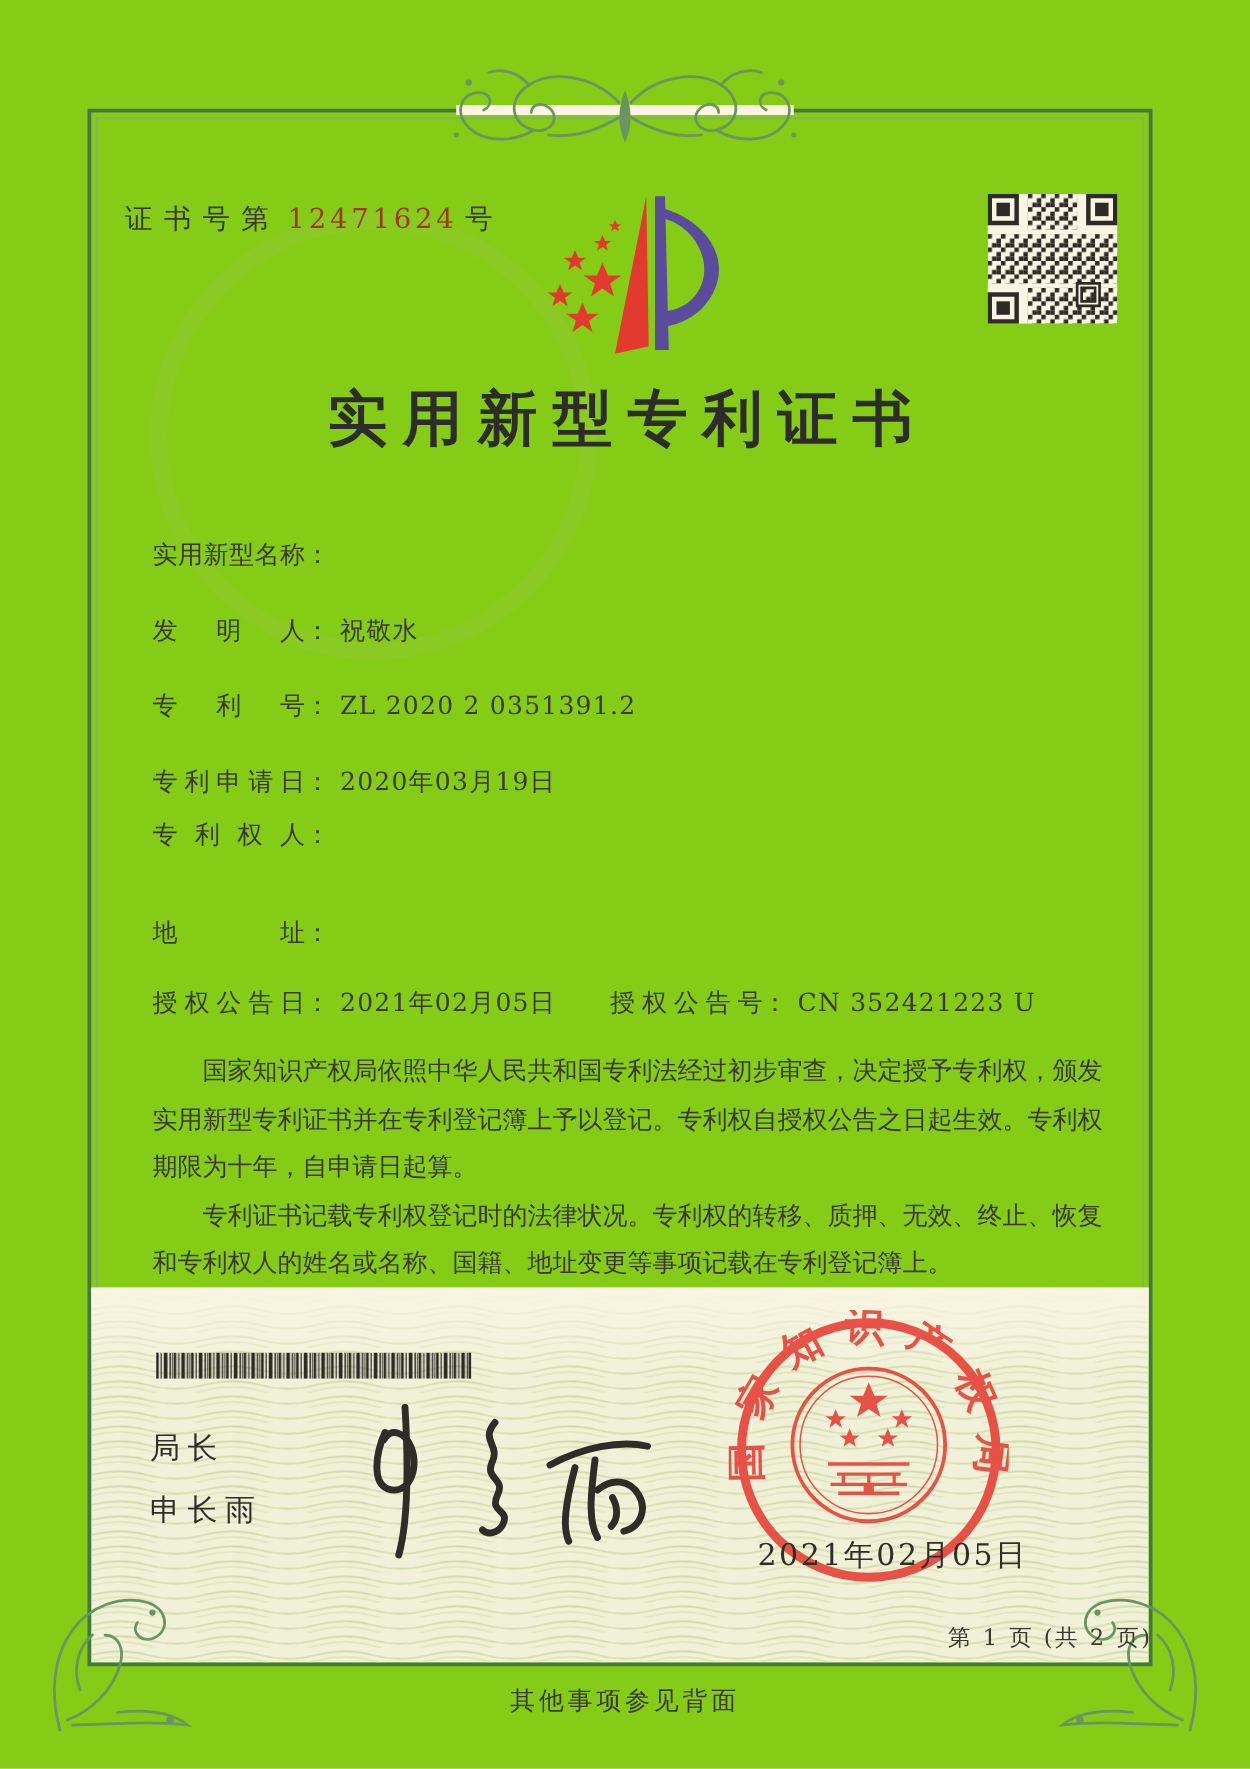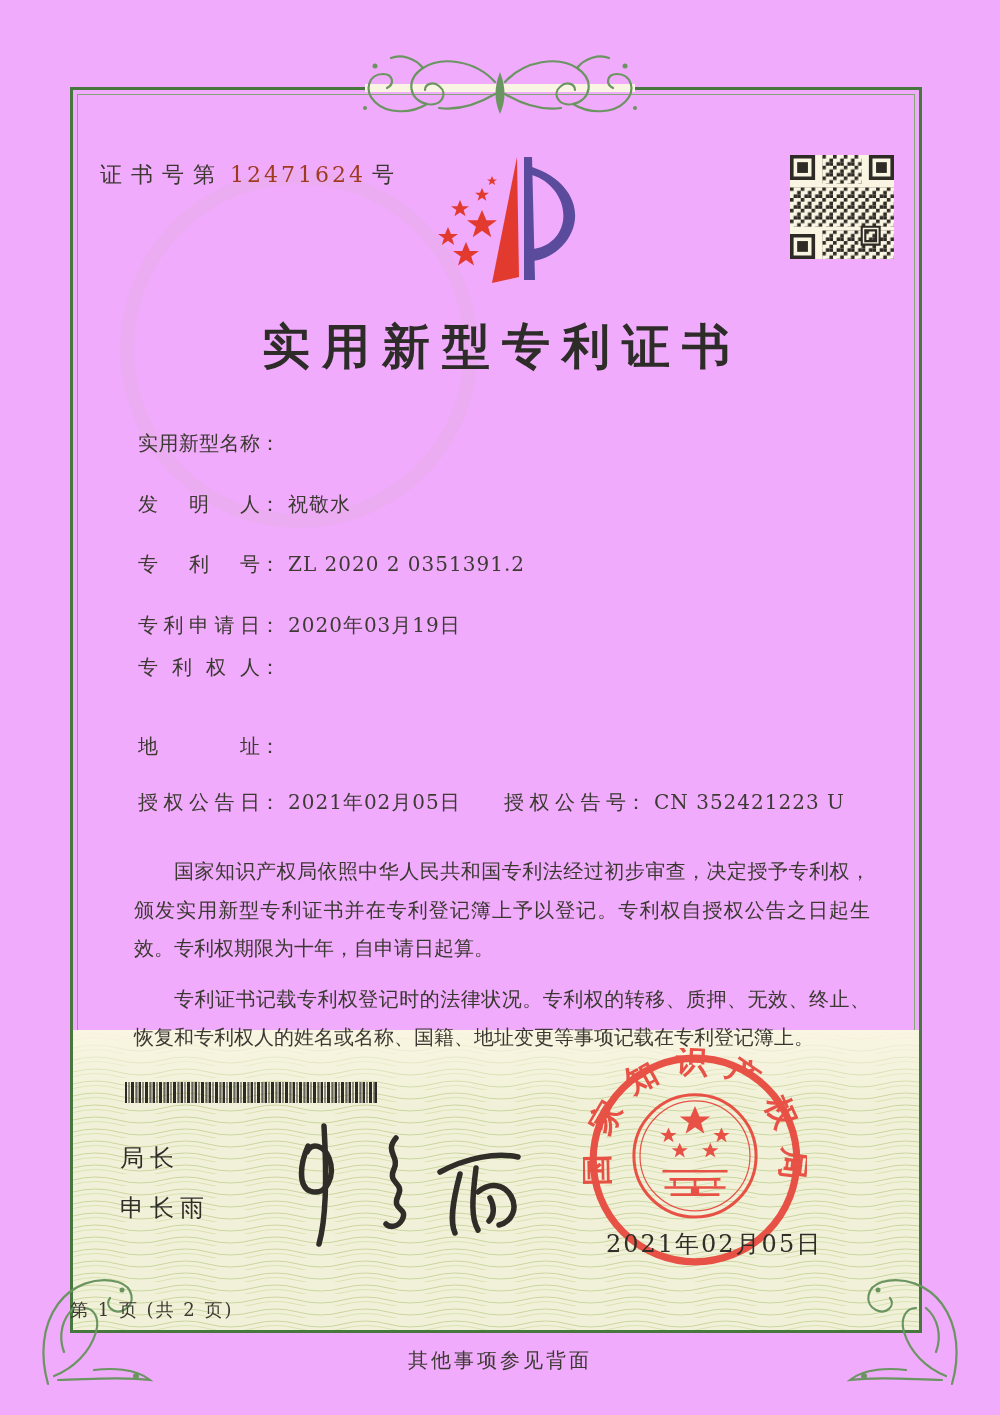--- a/index.html
+++ b/index.html
@@ -1,59 +1,59 @@
 <!DOCTYPE html>
 <html><head>
 <meta charset="utf-8">
 <style>
   html,body{margin:0;padding:0;background:#e8e4d2;}
   .page{
     position:relative;width:1000px;height:1415px;margin:0 auto;
-    background:#f0abfc;overflow:hidden;
+    background:#84cc16;overflow:hidden;
     font-family:"DejaVu Serif","Liberation Serif",serif;color:#35332e;
   }
   
   .frame{position:absolute;left:70px;top:87px;width:852px;height:1246px;
     border:3px solid #47763f;box-sizing:border-box;}
   .frame::after{content:"";position:absolute;inset:4px;border:1px solid #82a674;}
   .watermark{position:absolute;left:120px;top:170px;width:330px;height:330px;border-radius:50%;
     border:14px solid rgba(205,185,150,0.10);}
   
   .ornament{position:absolute;pointer-events:none;}
   
   .certno{position:absolute;left:100px;top:160px;font-size:22px;letter-spacing:9px;color:#3a372f;white-space:nowrap;}
   .certno .num{color:#9e3a1e;letter-spacing:3px;padding:0 6px;}
   .title{position:absolute;left:70px;width:852px;top:303px;text-align:center;
-    font-size:48px;font-weight:600;letter-spacing:12px;color:#2e2c28;text-indent:12px;margin-top:12px;}
+    font-size:48px;font-weight:600;letter-spacing:12px;color:#2e2c28;text-indent:12px;}
   
   .fields{position:absolute;left:122px;top:430px;width:800px;font-size:20px;}
   .frow{position:absolute;left:0;white-space:nowrap;display:flex;align-items:baseline;}
-  .flabel{display:inline-block;width:122px;text-align:justify;text-align-last:justify;color:#3a382f;margin-left:16px;}
+  .flabel{display:inline-block;width:122px;text-align:justify;text-align-last:justify;color:#3a382f;}
   .colon{display:inline-block;width:22px;color:#3a382f;}
   .fvalue{margin-left:6px;color:#3d3a33;letter-spacing:1px;}
   .g2{position:absolute;left:366px;display:flex;align-items:baseline;white-space:nowrap;}
   
   .legal{position:absolute;left:122px;top:840px;width:760px;font-size:20px;line-height:38.5px;
     text-align:justify;color:#3b3831;}
-  .legal p{margin:12px;text-indent:2em;}
+  .legal p{margin:0;text-indent:2em;font-family:Liberation Mono, monospace;}
   
   .band{position:absolute;left:73px;top:1030px;width:846px;height:300px;}
   .bandfade{position:absolute;left:73px;top:1030px;width:846px;height:70px;
     background:linear-gradient(#f9f5e2,rgba(249,245,226,0));}
   .barcode{position:absolute;left:125px;top:1082px;}
   
   .director-title{position:absolute;left:120px;top:1142px;font-family:"DejaVu Sans","Liberation Sans",sans-serif;
     font-size:24px;letter-spacing:6px;color:#2f2d28;}
   .director-name{position:absolute;left:120px;top:1192px;font-family:"DejaVu Sans","Liberation Sans",sans-serif;
     font-size:24px;letter-spacing:6px;color:#2f2d28;}
   .signature{position:absolute;left:268px;top:1112px;}
   .seal{position:absolute;left:583px;top:1048px;}
   .seal-date{position:absolute;left:606px;top:1228px;font-size:24px;letter-spacing:2px;color:#302e28;z-index:5;}
   
-  .page-indicator{position:absolute;left:70px;width:852px;top:1298px;text-align:left;font-size:18px;color:#3b3831;letter-spacing:2px;}
+  .page-indicator{position:absolute;left:70px;width:852px;top:1298px;text-align:right;font-size:18px;color:#3b3831;letter-spacing:2px;}
   .back-note{position:absolute;left:0;width:1000px;top:1347px;text-align:center;font-size:20px;color:#3b3831;letter-spacing:3px;}
 </style>
 </head>
 <body>
 
 <div class="page">
 
   <div class="watermark"></div>
   <div class="frame"></div>
 

